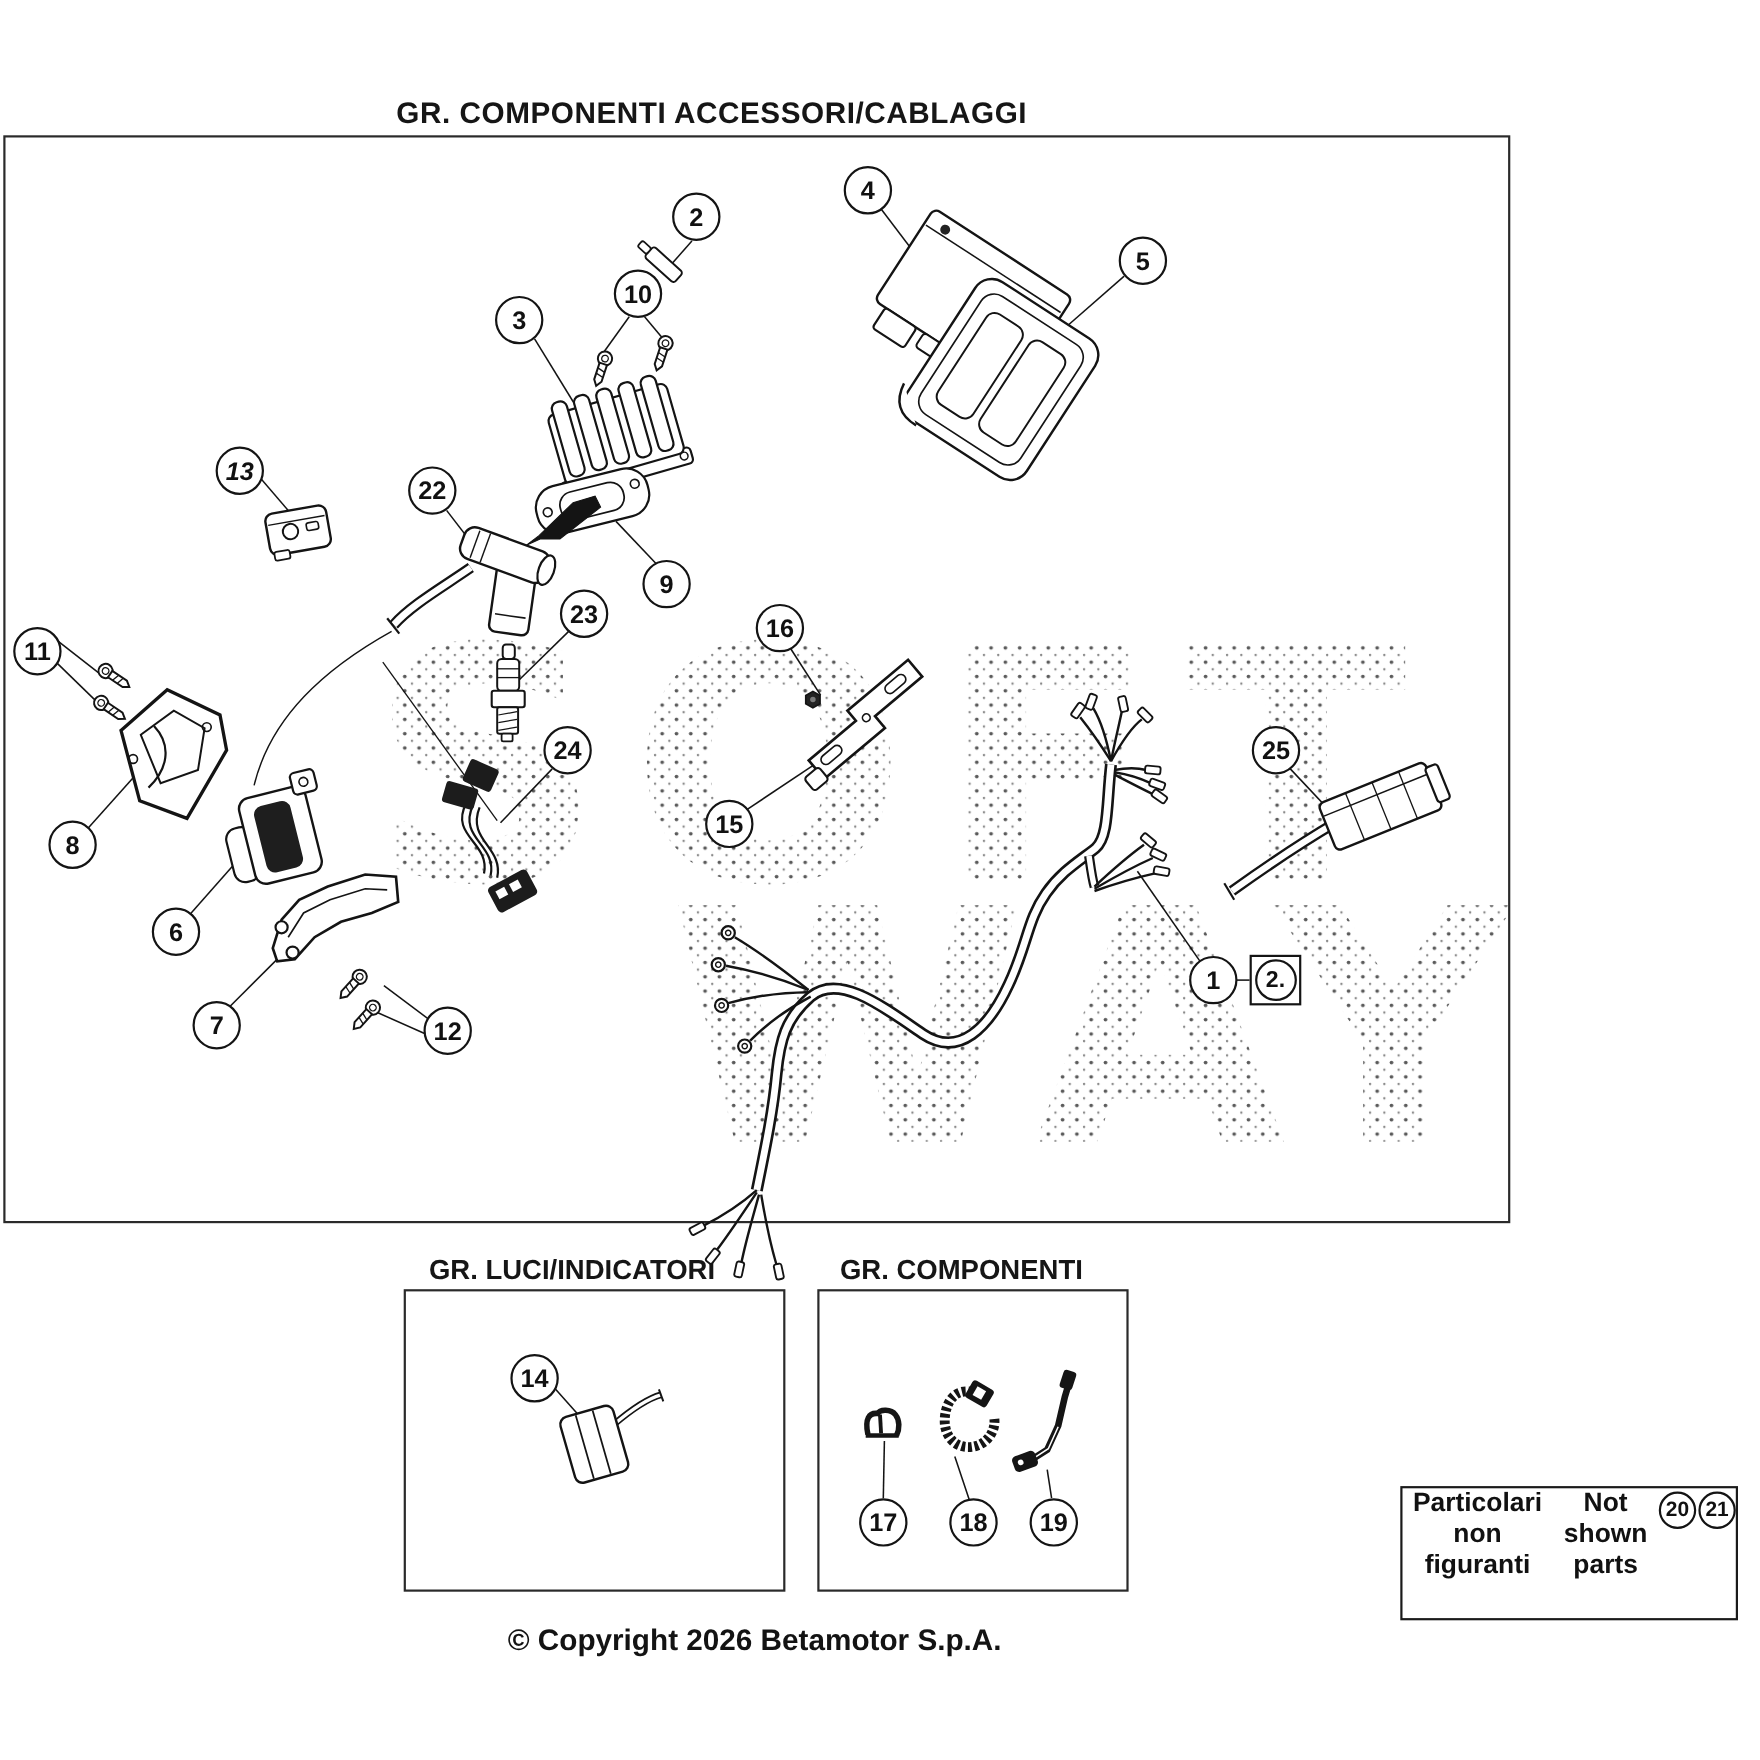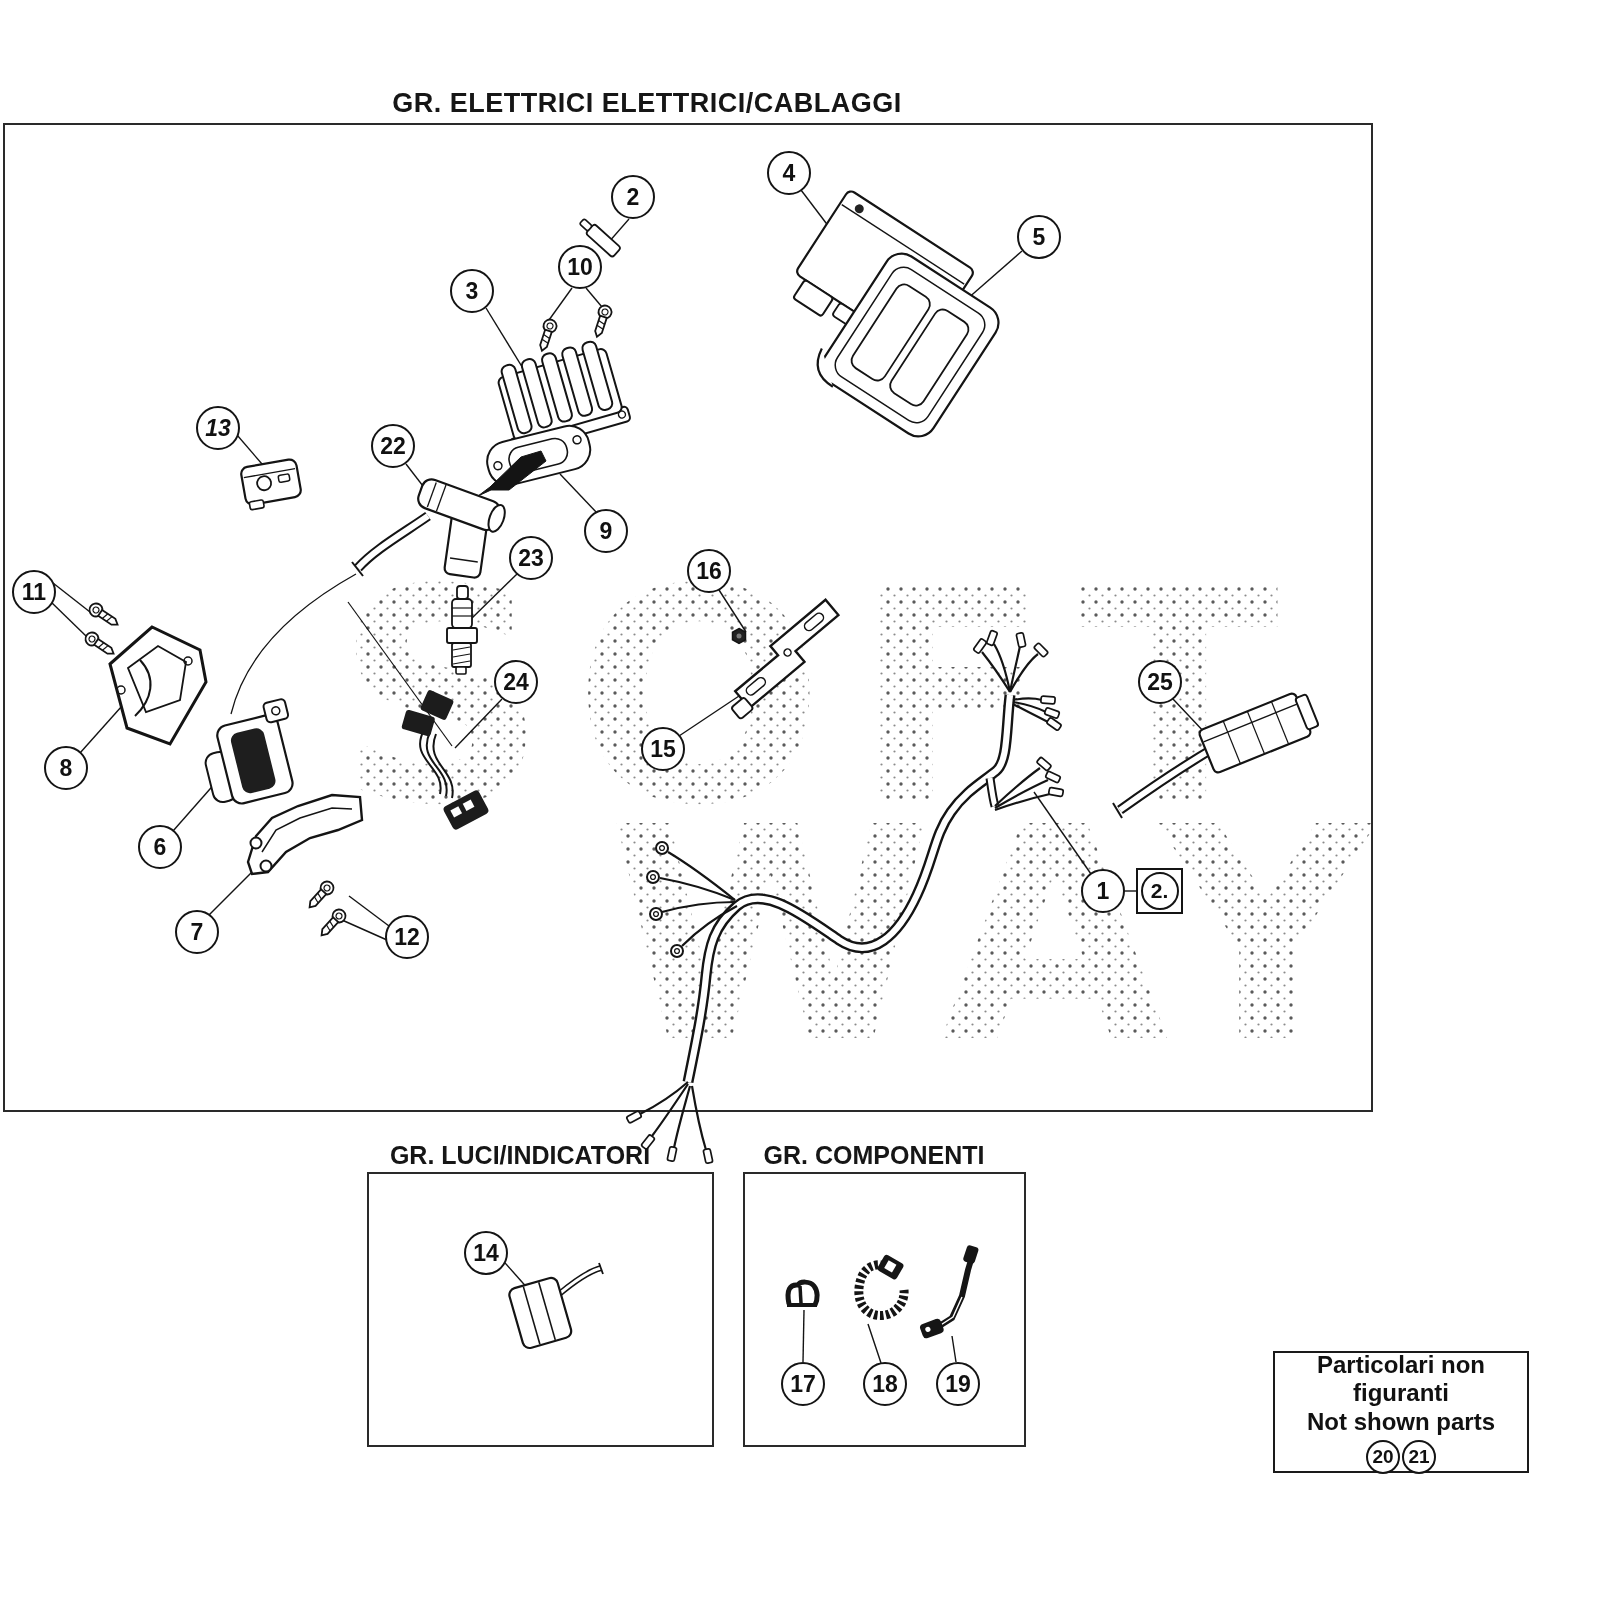--- a/index.html
+++ b/index.html
@@ -12,34 +12,34 @@
   .frame{position:absolute;border:2px solid #2a2a2a;background:transparent;}
   svg{position:absolute;left:0;top:0;}
   .callout{position:absolute;width:44px;height:44px;border:2.4px solid #141414;border-radius:50%;
            background:#fff;display:flex;align-items:center;justify-content:center;
            font-size:23px;font-weight:bold;color:#111;box-sizing:border-box;z-index:5;}
   .callout.small{width:34px;height:34px;font-size:19px;border-width:2px;}
   .ref-box{position:absolute;width:47px;height:46px;border:2px solid #141414;background:#fff;
            display:flex;align-items:center;justify-content:center;box-sizing:border-box;z-index:5;}
   .ref-box .inner{width:38px;height:38px;border:2.2px solid #141414;border-radius:50%;
            display:flex;align-items:center;justify-content:center;font-size:21px;font-weight:bold;box-sizing:border-box;}
-  #notshown{position:absolute;left:1273px;top:1351px;width:256px;height:122px;border:2.5px solid #1a1a1a;
+  #notshown{position:absolute;left:1273px;top:1351px;width:307px;height:122px;border:2.5px solid #1a1a1a;
             box-sizing:border-box;text-align:center;font-weight:bold;font-size:24px;color:#111;
-            display:flex;flex-direction:column;align-items:center;justify-content:center;gap:1px;z-index:4;background:#fff;}
+            display:flex;align-items:flex-start;justify-content:center;gap:1px;z-index:4;background:#fff;}
   #notshown .circles{display:flex;gap:2px;margin-top:3px;}
   #notshown .circles .callout.small{position:static;}
   #copyright{position:absolute;left:686px;top:1476px;transform:translateX(-50%);
              font-size:27px;font-weight:bold;color:#131313;white-space:nowrap;}
 </style>
 </head>
 <body>
 
 <div class="page">
 
-  <div id="main-title" class="heading" style="left:647px;top:88px;">GR. ELETTRICI ELETTRICI/CABLAGGI</div>
+  <div id="main-title" class="heading" style="left:647px;top:88px;">GR. COMPONENTI ACCESSORI/CABLAGGI</div>
 
   <div class="frame" style="left:3px;top:123px;width:1366px;height:985px;"></div>
 
   <div class="heading sub-title" style="left:520px;top:1141px;">GR. LUCI/INDICATORI</div>
   <div class="frame" style="left:367px;top:1172px;width:343px;height:271px;"></div>
 
   <div class="heading sub-title" style="left:874px;top:1141px;">GR. COMPONENTI</div>
   <div class="frame" style="left:743px;top:1172px;width:279px;height:271px;"></div>
 
   <svg width="1600" height="1600" viewBox="0 0 1600 1600">
@@ -390,13 +390,14 @@
 
   <div id="notshown">
     <div>Particolari non figuranti</div>
     <div>Not shown parts</div>
     <div class="circles">
       <div class="callout small">20</div>
       <div class="callout small">21</div>
     </div>
   </div>
 
+  <div id="copyright">© Copyright 2026 Betamotor S.p.A.</div>
 </div>
 
 </body></html>

